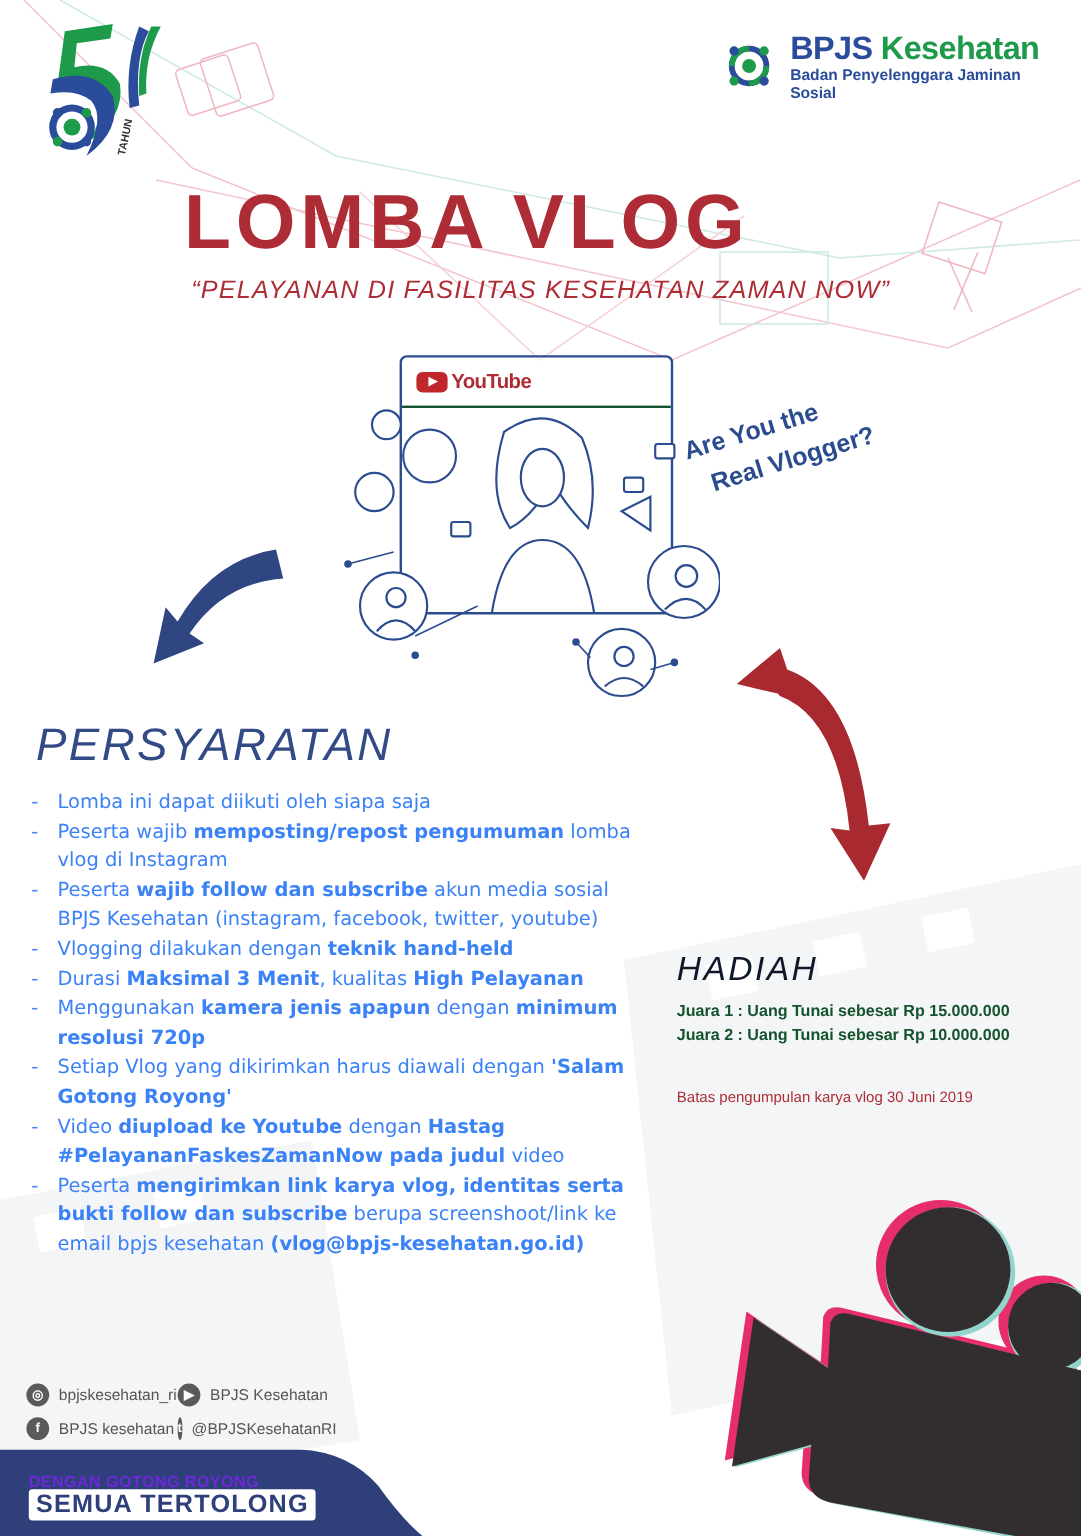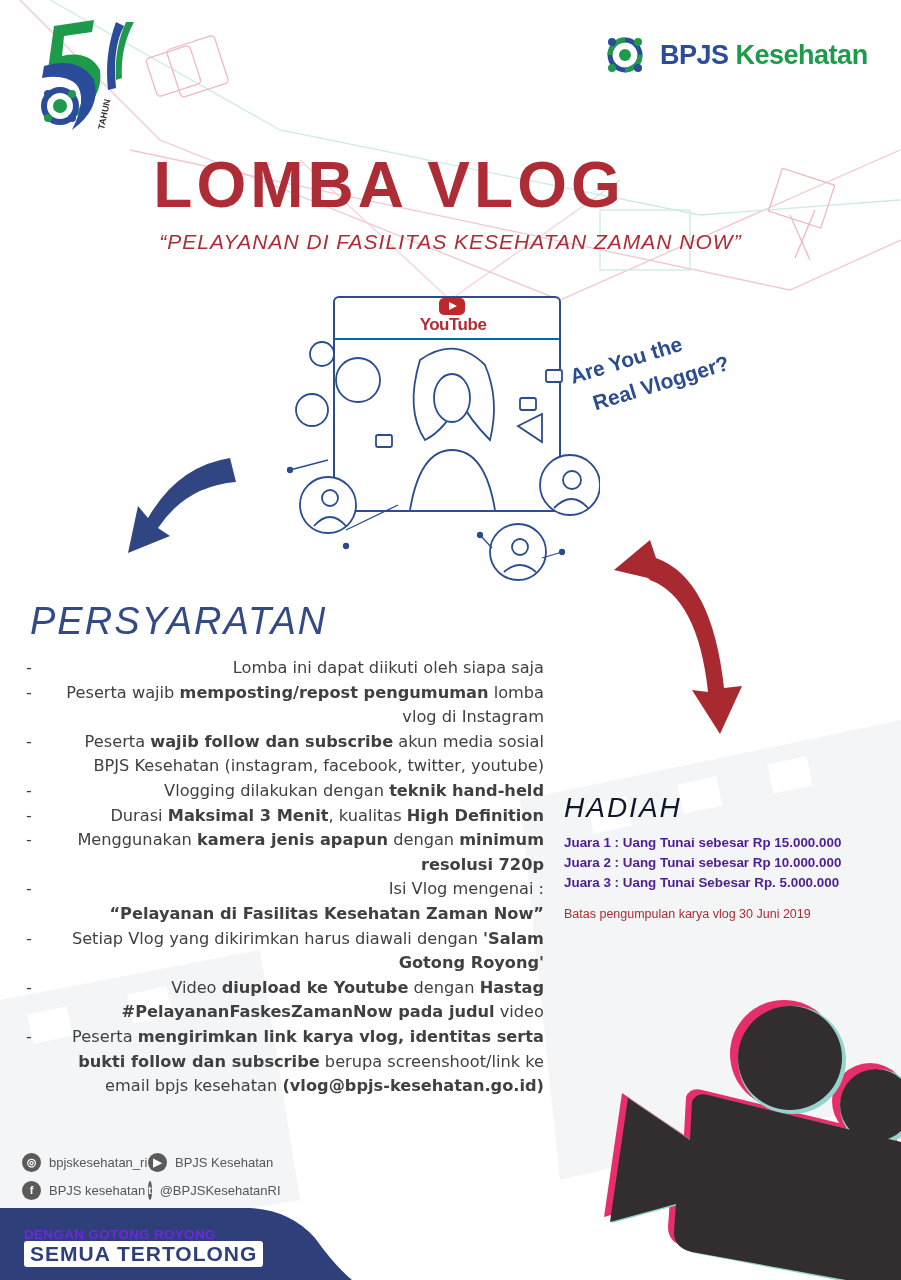--- a/index.html
+++ b/index.html
@@ -9,33 +9,33 @@
   .logo51 { left:34px; top:18px; width:110px; height:120px; }
   .bpjs-logo { left:604px; top:30px; width:280px; height:50px; display:flex; align-items:center; }
   .bpjs-mark { width:42px; height:42px; margin-right:14px; }
   .bpjs-text .brand { font-family:"Liberation Sans", sans-serif; font-size:27px; font-weight:bold; line-height:28px; letter-spacing:-0.5px; }
   .bpjs-text .brand .b1 { color:#2a4c9a; }
   .bpjs-text .brand .b2 { color:#1d9b4b;text-align:center; }
   .bpjs-text .sub { font-family:"Liberation Sans", sans-serif; font-size:13px; color:#2a4c9a; font-weight:bold; margin-top:1px; }
   .main-title { left:0; width:778px; top:140px; text-align:center; font-family:"Liberation Sans", sans-serif; font-weight:bold; font-size:64px; color:#ad2c35; letter-spacing:4px; line-height:90px; }
   .subtitle { left:0; width:901px; top:230px; text-align:center; font-family:"Liberation Sans", sans-serif; font-style:italic; font-size:21px; color:#ad2c35; letter-spacing:1px; }
   .yt-frame { left:333px; top:296px; width:224px; height:212px; border:2px solid #2b4c8f; border-radius:6px; background:rgba(255,255,255,0.6); }
-  .yt-header { height:40px; border-bottom:2px solid #0369a1; display:flex; align-items:center; padding-left:12px;flex-direction:column; }
+  .yt-header { height:40px; border-bottom:2px solid #14532d; display:flex; align-items:center; padding-left:12px; }
   .yt-play { width:26px; height:17px; background:#c0272d; border-radius:5px; position:relative; margin-right:3px; }
   .yt-play::after { content:""; position:absolute; left:10px; top:4px; border-left:8px solid #fff; border-top:4.5px solid transparent; border-bottom:4.5px solid transparent; }
   .yt-label { font-family:"Liberation Sans", sans-serif; font-weight:bold; font-size:17px; color:#ad2c35; letter-spacing:-0.5px; }
   .tagline { left:566px; top:362px; width:200px; transform:rotate(-17deg); transform-origin:left top; font-family:"Liberation Sans", sans-serif; font-weight:bold; font-size:21px; color:#2b4c8f; line-height:32px; }
   .tagline .l2 { padding-left:14px; }
   .req-title { left:30px; top:600px; font-family:"Liberation Sans", sans-serif; font-style:italic; font-size:38px; color:#334a86; letter-spacing:2px; }
-  .req-list { left:24px; top:656px; width:520px; font-family:"DejaVu Sans", sans-serif; font-size:16.2px; color:#404040; line-height:24.6px; list-style:none; margin:0; padding:0;text-align:right; }
+  .req-list { left:24px; top:656px; width:520px; font-family:"DejaVu Sans", sans-serif; font-size:16.2px; color:#3b82f6; line-height:24.6px; list-style:none; margin:0; padding:0; }
   .req-list li { position:relative; padding-left:24px; }
   .req-list li::before { content:"-"; position:absolute; left:2px; top:0; }
   .req-list b { font-weight:bold; }
   .prize-title { left:564px; top:792px; font-family:"Liberation Sans", sans-serif; font-style:italic; font-size:28px; color:#0f172a; letter-spacing:2px; }
-  .prizes { left:564px; top:833px; font-family:"Liberation Sans", sans-serif; font-weight:bold; font-size:13.4px; color:#4c1d95; line-height:20px; }
+  .prizes { left:564px; top:833px; font-family:"Liberation Sans", sans-serif; font-weight:bold; font-size:13.4px; color:#14532d; line-height:20px; }
   .deadline { left:564px; top:907px; font-family:"Liberation Sans", sans-serif; font-size:12.5px; color:#ad2c35; }
   .socials { left:22px; top:1148px; width:300px; font-family:"Liberation Sans", sans-serif; font-size:13px; color:#555; }
   .soc-row { display:flex; height:28px; align-items:center; }
   .soc-item { display:flex; align-items:center; width:126px; }
   .soc-icon { width:19px; height:19px; border-radius:50%; background:#5a5a5a; color:#fff; font-size:11px; font-weight:bold; display:flex; align-items:center; justify-content:center; margin-right:8px; font-family:"Liberation Sans", sans-serif; }
   .footer-band { left:0; top:1208px; width:360px; height:72px; }
   .footer-text1 { left:24px; top:1227px; font-family:"Liberation Sans", sans-serif; font-weight:bold; font-size:13.5px; color:#6d28d9; letter-spacing:0.3px; }
   .footer-text2 { left:24px; top:1241px; background:#fff; color:#2e3f7a; font-family:"Liberation Sans", sans-serif; font-weight:bold; font-size:21px; padding:1px 6px 1px 6px; border-radius:3px; letter-spacing:1px; }
 </style>
 </head>
@@ -88,20 +88,21 @@
     <path d="M6 21 A15 15 0 0 1 21 6" fill="none" stroke="#1d9b4b" stroke-width="5"></path>
     <path d="M36 21 A15 15 0 0 1 21 36" fill="none" stroke="#1d9b4b" stroke-width="5"></path>
     <circle cx="21" cy="21" r="6" fill="#1d9b4b"></circle>
     <circle cx="8" cy="8" r="4" fill="#2a4c9a"></circle>
       <circle cx="34" cy="8" r="4" fill="#1d9b4b"></circle>
     <circle cx="8" cy="34" r="4" fill="#1d9b4b"></circle>
       <circle cx="34" cy="34" r="4" fill="#2a4c9a"></circle>
   </svg>
   <div class="bpjs-text">
     <div class="brand"><span class="b1">BPJS</span> <span class="b2">Kesehatan</span></div>
+    <div class="sub">Badan Penyelenggara Jaminan Sosial</div>
   </div>
 </div>
 
 <div class="abs main-title">LOMBA VLOG</div>
 <div class="abs subtitle">“PELAYANAN DI FASILITAS KESEHATAN ZAMAN NOW”</div>
 
 <div class="abs yt-frame">
   <div class="yt-header">
     <span class="yt-play"></span>
     <span class="yt-label">YouTube</span>
@@ -159,33 +160,31 @@
   <path d="M2 32 L38 2 L44 20 Q100 40 112 150 L130 148 L108 196 L80 152 L96 154 Q86 60 38 42 L36 40 Z" fill="#a8292f"></path>
   <path d="M62 80 Q74 100 78 130" stroke="#fff" stroke-width="3" fill="none" stroke-dasharray="12 8"></path>
 </svg>
 
 <div class="abs req-title">PERSYARATAN</div>
 <ul class="abs req-list" id="req-list">
     <li><span>Lomba ini dapat diikuti oleh siapa saja</span></li>
     <li><span>Peserta wajib </span><b>memposting/repost pengumuman</b><span> lomba vlog di Instagram</span></li>
     <li><span>Peserta </span><b>wajib follow dan subscribe</b><span> akun media sosial BPJS Kesehatan (instagram, facebook, twitter, youtube)</span></li>
     <li><span>Vlogging dilakukan dengan </span><b>teknik hand-held</b></li>
-    <li><span>Durasi </span><b>Maksimal 3 Menit</b><span>, kualitas </span><b>High Definition</b></li>
+    <li><span>Durasi </span><b>Maksimal 3 Menit</b><span>, kualitas </span><b>High Pelayanan</b></li>
     <li><span>Menggunakan </span><b>kamera jenis apapun</b><span> dengan </span><b>minimum resolusi 720p</b></li>
-    <li><span>Isi Vlog mengenai :</span><br><b>“Pelayanan di Fasilitas Kesehatan Zaman Now”</b></li>
     <li><span>Setiap Vlog yang dikirimkan harus diawali dengan </span><b>'Salam Gotong Royong'</b></li>
     <li><span>Video </span><b>diupload ke Youtube</b><span> dengan </span><b>Hastag #PelayananFaskesZamanNow pada judul</b><span> video</span></li>
     <li><span>Peserta </span><b>mengirimkan link karya vlog, identitas serta bukti follow dan subscribe</b><span> berupa screenshoot/link ke email bpjs kesehatan </span><b>(vlog@bpjs-kesehatan.go.id)</b></li>
   </ul>
 
 <div class="abs prize-title">HADIAH</div>
 <div class="abs prizes">
   <div>Juara 1 : Uang Tunai sebesar Rp 15.000.000</div>
   <div>Juara 2 : Uang Tunai sebesar Rp 10.000.000</div>
-  <div>Juara 3 : Uang Tunai Sebesar Rp. 5.000.000</div>
 </div>
 <div class="abs deadline">Batas pengumpulan karya vlog 30 Juni 2019</div>
 
 <svg class="abs" style="left:590px;top:980px;width:311px;height:300px;" viewBox="0 0 311 300">
   <g transform="translate(-4,-3)">
     <circle cx="198" cy="77" r="54" fill="#e62e6b"></circle>
     <circle cx="284" cy="124" r="38" fill="#e62e6b"></circle>
     <path d="M36 116 L98 158 L100 120 Q104 110 116 113 L311 160 L311 310 L100 270 Q82 266 82 250 L84 222 L18 240 Z" fill="#e62e6b"></path>
   </g>
   <g transform="translate(4,3)">

